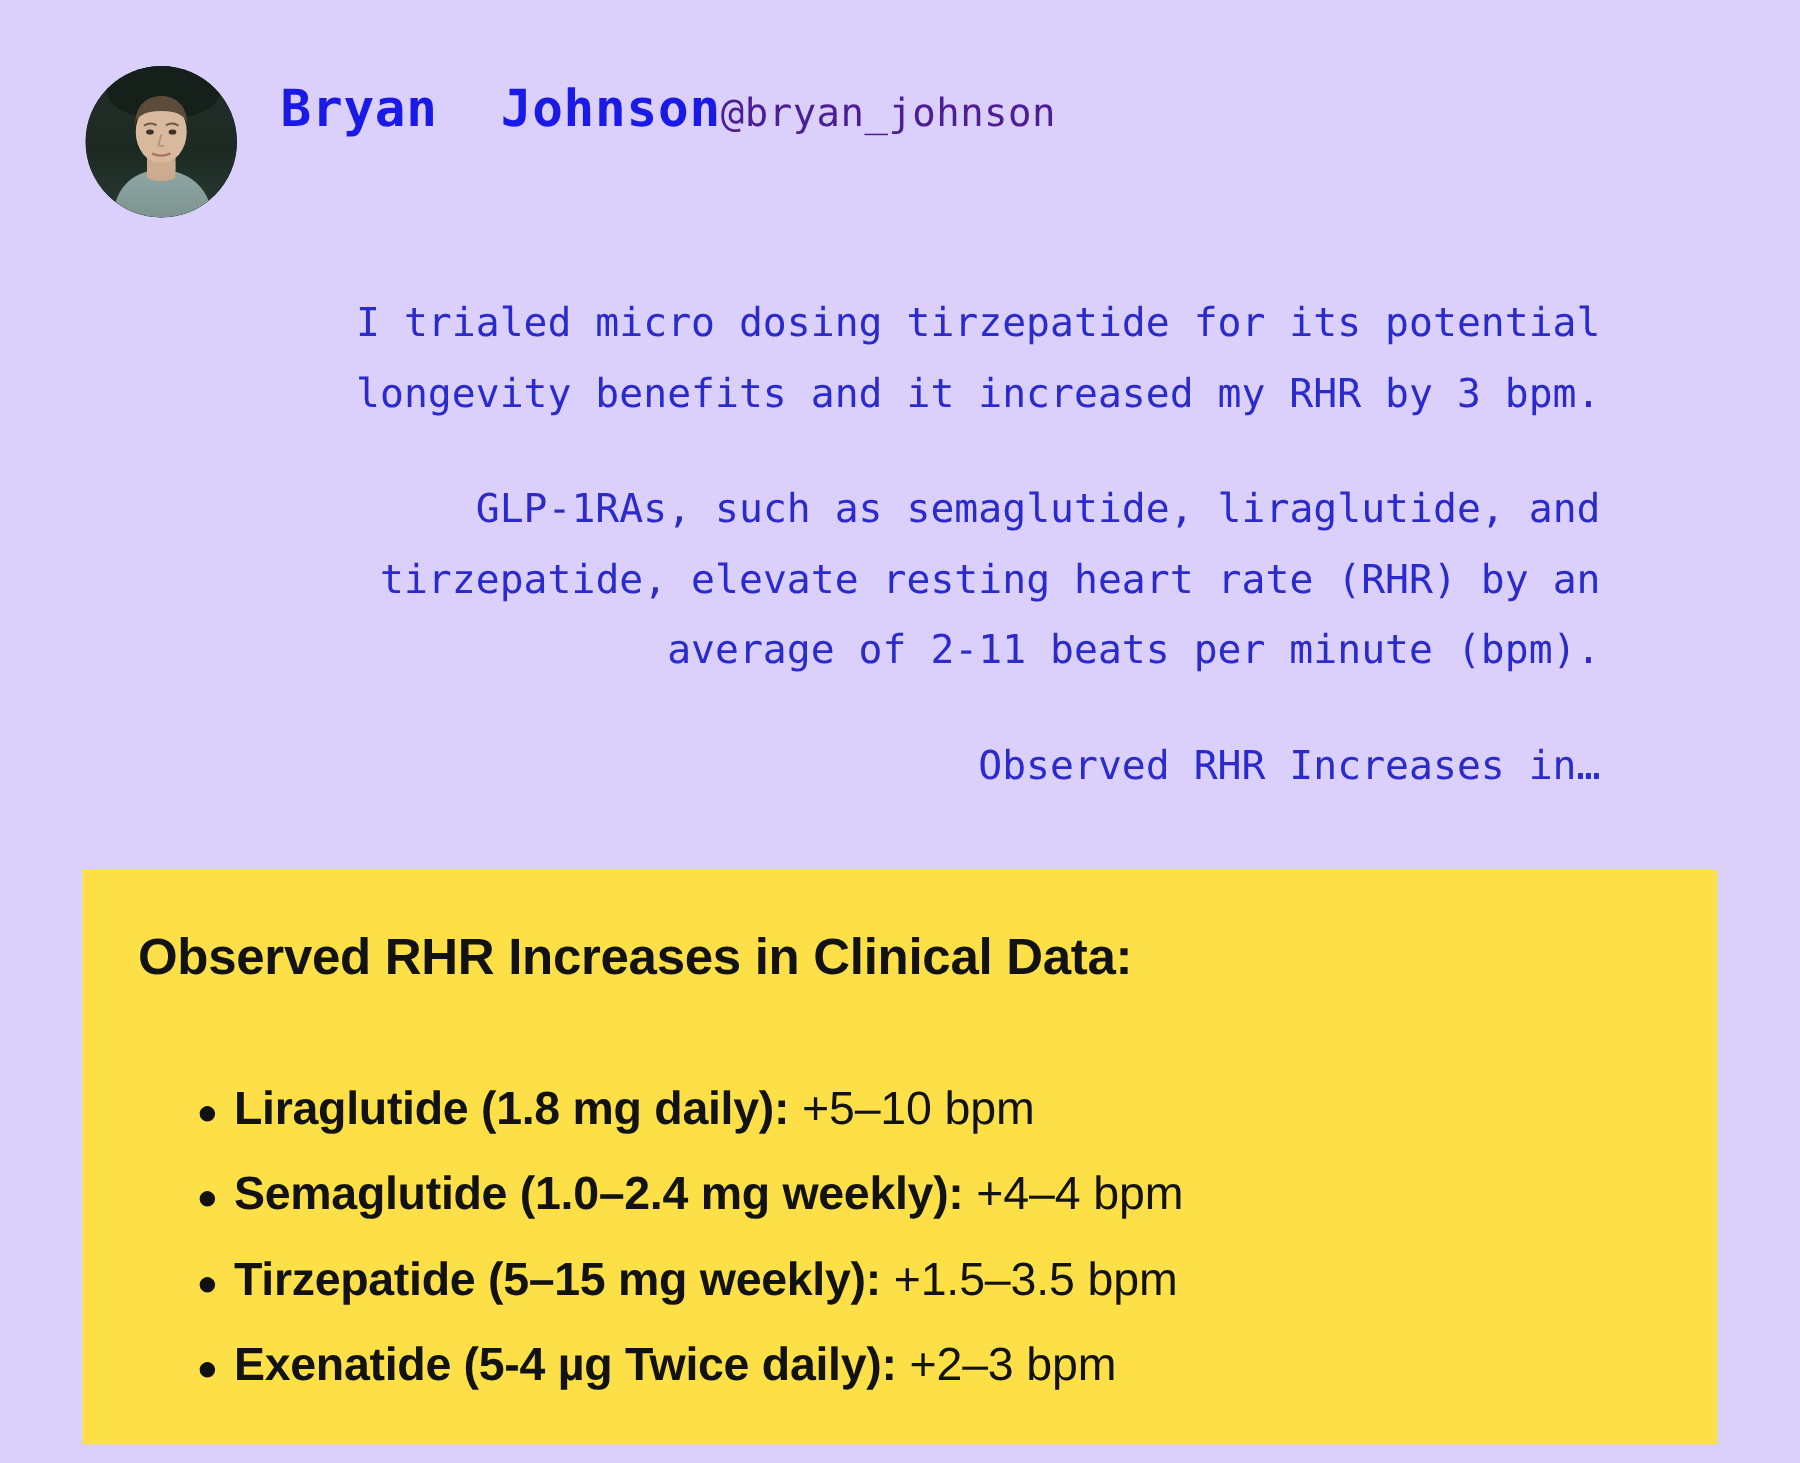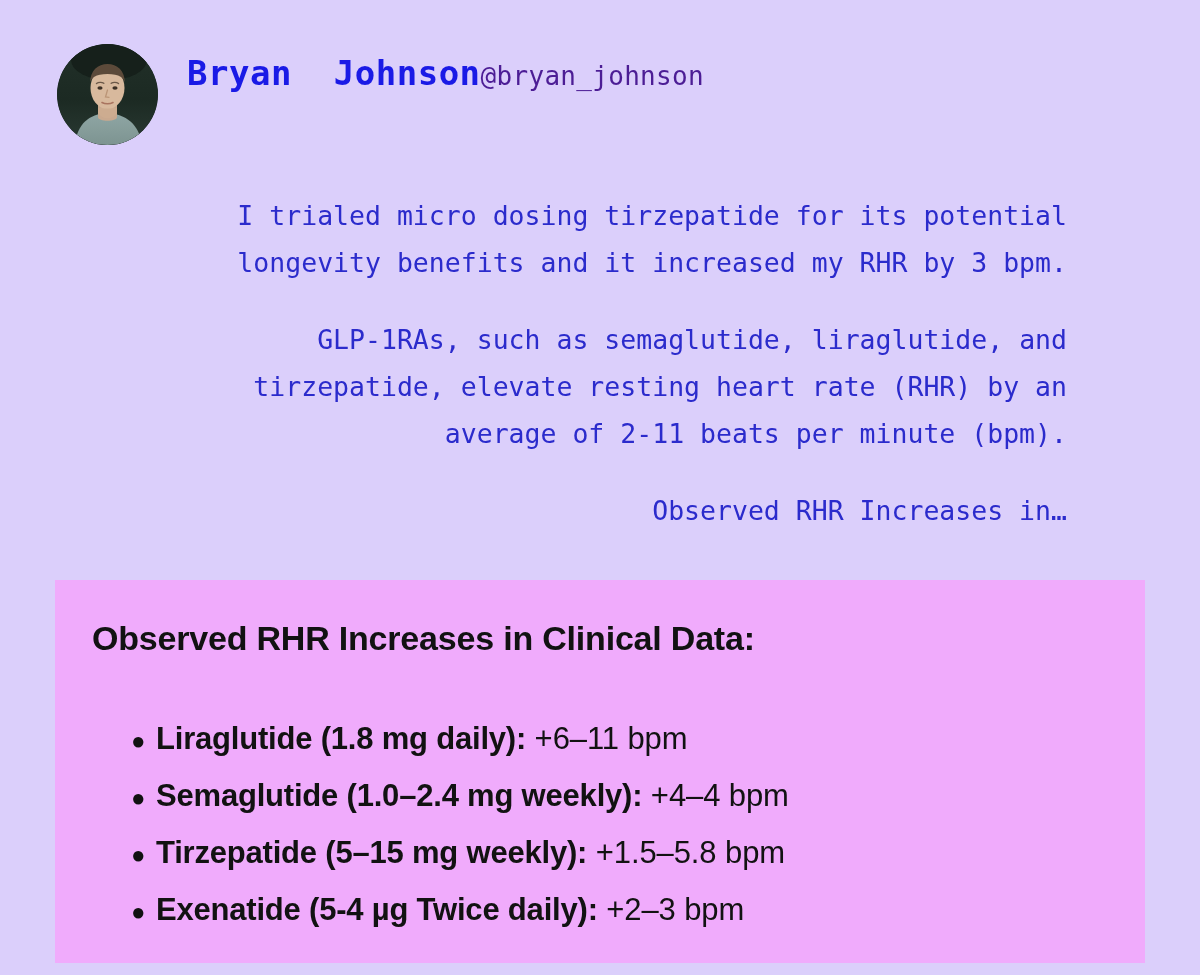--- a/index.html
+++ b/index.html
@@ -82,21 +82,21 @@
   }
   .para + .para { margin-top: 30px; }
 
   
   .card {
     position: absolute;
     left: 55px;
     top: 580px;
     width: 1090px;
     height: 383px;
-    background: #f0abfc;
+    background: #fde047;
   }
   .card-title {
     position: absolute;
     left: 37px;
     top: 39px;
     font-family: "Liberation Sans", sans-serif;
     font-weight: bold;
     font-size: 34px;
     color: #121212;
     letter-spacing: -0.2px;
@@ -195,31 +195,31 @@
     <p class="para">Observed RHR Increases in…</p>
   </div>
 
   <div class="card">
     <div class="card-title">Observed RHR Increases in Clinical Data:</div>
 
     <ul class="bullet-list">
       <li class="bullet-item">
         <span class="bullet-dot">●</span>
         <span class="bullet-drug">Liraglutide (1.8 mg daily):</span>
-        <span class="bullet-value"> +6–11 bpm</span>
+        <span class="bullet-value"> +5–10 bpm</span>
       </li>
       <li class="bullet-item">
         <span class="bullet-dot">●</span>
         <span class="bullet-drug">Semaglutide (1.0–2.4 mg weekly):</span>
         <span class="bullet-value"> +4–4 bpm</span>
       </li>
       <li class="bullet-item">
         <span class="bullet-dot">●</span>
         <span class="bullet-drug">Tirzepatide (5–15 mg weekly):</span>
-        <span class="bullet-value"> +1.5–5.8 bpm</span>
+        <span class="bullet-value"> +1.5–3.5 bpm</span>
       </li>
       <li class="bullet-item">
         <span class="bullet-dot">●</span>
         <span class="bullet-drug">Exenatide (5-4 µg Twice daily):</span>
         <span class="bullet-value"> +2–3 bpm</span>
       </li>
     </ul>
   </div>
 
 </div>

